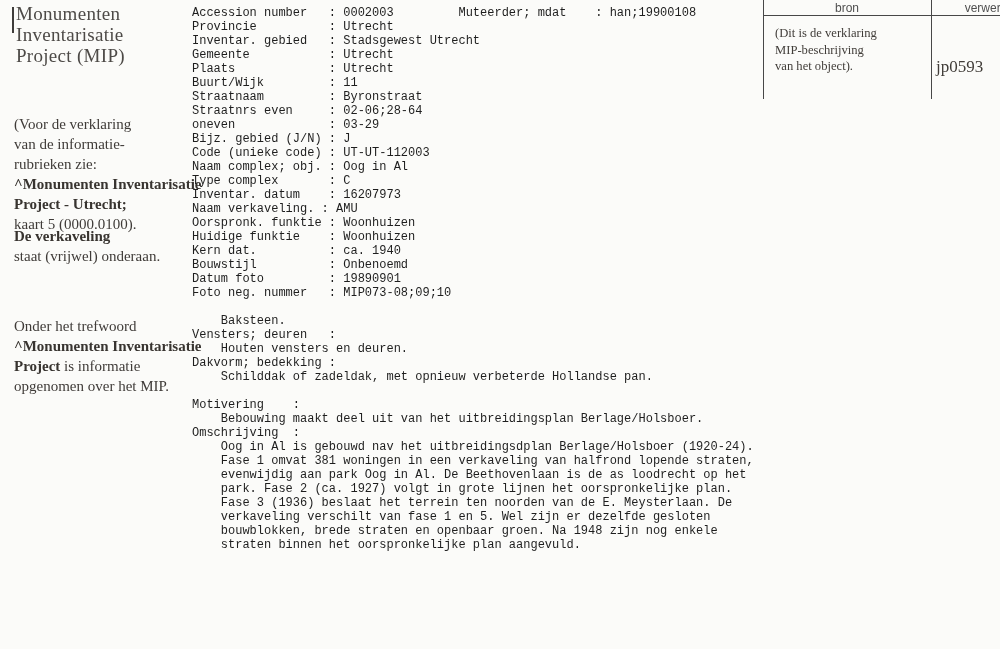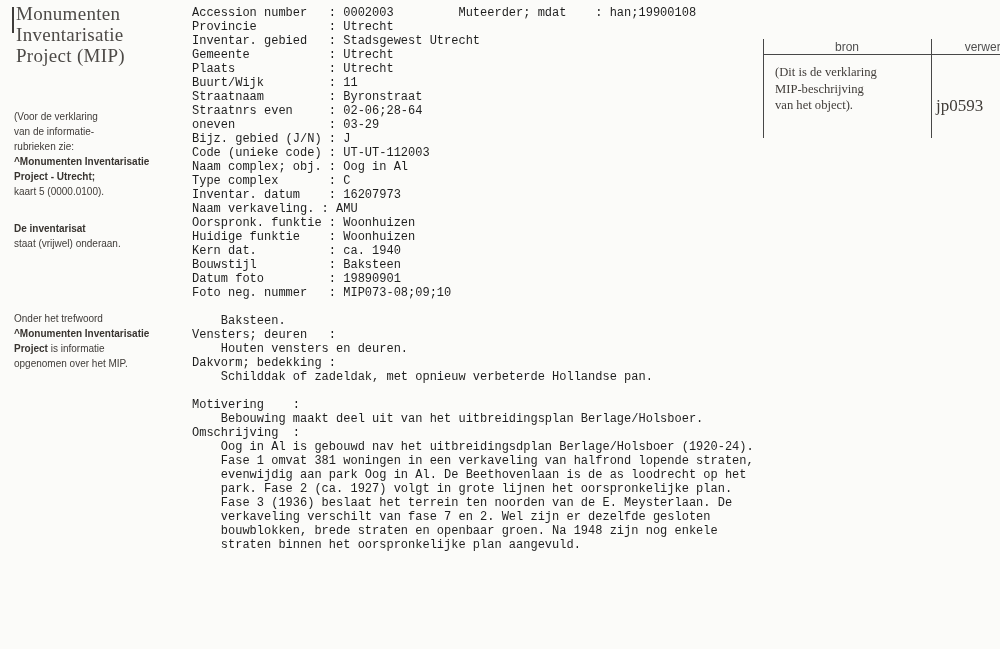--- a/index.html
+++ b/index.html
@@ -22,43 +22,43 @@
     font-size: 19px; line-height: 21px;
     color: #4d4a47; letter-spacing: 0.3px;
     white-space: pre;
   }
   .scan-mark {
     position: absolute; left: 12px; top: 7px;
     width: 2px; height: 26px; background: #3f3d3b;
   }
   .margin-note {
     position: absolute; left: 14px;
-    font-family: Liberation Sans, sans-serif;
-    font-size: 10px; line-height: 15px;
+    font-family: Liberation Serif, serif;
+    font-size: 15px; line-height: 20px;
     color: #3f3b38;
     white-space: pre;
   }
   .margin-note b { color: #383430; }
   #note1 { top: 99px; }
   #note2 { top: 211px; }
   #note3 { top: 301px; }
 
   
   #record-block {
     position: absolute; left: 192px; top: 6px;
     font-family: "Liberation Mono", monospace;
     font-size: 12px; line-height: 14px;
     color: #1e1e1e;
   }
   .record-line { height: 14px; white-space: pre; }
 
   
   #stamp-panel {
     position: absolute; left: 763px; top: 0;
-    width: 237px; height: 100px; margin-top: 39px;
+    width: 237px; height: 100px;
   }
   .vline { position: absolute; top: 0; width: 1px; height: 99px; background: #474747; }
   #stamp-left-border { left: 0; }
   #stamp-divider { left: 168px; }
   #stamp-header-rule {
     position: absolute; left: 0; top: 15px;
     width: 237px; height: 1px; background: #474747;
   }
   .stamp-header {
     position: absolute; top: 1px;
@@ -91,21 +91,21 @@
 Inventarisatie
 Project (MIP)</div>
 
   <p class="margin-note" id="note1"><span>(Voor de verklaring
 van de informatie-
 rubrieken zie:
 </span><b>^Monumenten Inventarisatie
 Project - Utrecht;</b><span>
 kaart 5 (0000.0100).</span></p>
 
-  <p class="margin-note" id="note2"><span></span><b>De inventarisat</b><span>
+  <p class="margin-note" id="note2"><span></span><b>De verkaveling</b><span>
 staat (vrijwel) onderaan.</span></p>
 
   <p class="margin-note" id="note3"><span>Onder het trefwoord
 </span><b>^Monumenten Inventarisatie
 Project</b><span> is informatie
 opgenomen over het MIP.</span></p>
 
   <div id="record-block">
       <div class="record-line">Accession number   : 0002003         Muteerder; mdat    : han;19900108</div>
       <div class="record-line">Provincie          : Utrecht</div>
@@ -118,39 +118,39 @@
       <div class="record-line">oneven             : 03-29</div>
       <div class="record-line">Bijz. gebied (J/N) : J</div>
       <div class="record-line">Code (unieke code) : UT-UT-112003</div>
       <div class="record-line">Naam complex; obj. : Oog in Al</div>
       <div class="record-line">Type complex       : C</div>
       <div class="record-line">Inventar. datum    : 16207973</div>
       <div class="record-line">Naam verkaveling. : AMU</div>
       <div class="record-line">Oorspronk. funktie : Woonhuizen</div>
       <div class="record-line">Huidige funktie    : Woonhuizen</div>
       <div class="record-line">Kern dat.          : ca. 1940</div>
-      <div class="record-line">Bouwstijl          : Baksteen</div>
+      <div class="record-line">Bouwstijl          : Onbenoemd</div>
       <div class="record-line">Datum foto         : 19890901</div>
       <div class="record-line">Foto neg. nummer   : MIP073-08;09;10</div>
       <div class="record-line">&nbsp;</div>
       <div class="record-line">    Baksteen.</div>
       <div class="record-line">Vensters; deuren   :</div>
       <div class="record-line">    Houten vensters en deuren.</div>
       <div class="record-line">Dakvorm; bedekking :</div>
       <div class="record-line">    Schilddak of zadeldak, met opnieuw verbeterde Hollandse pan.</div>
       <div class="record-line">&nbsp;</div>
       <div class="record-line">Motivering    :</div>
       <div class="record-line">    Bebouwing maakt deel uit van het uitbreidingsplan Berlage/Holsboer.</div>
       <div class="record-line">Omschrijving  :</div>
       <div class="record-line">    Oog in Al is gebouwd nav het uitbreidingsdplan Berlage/Holsboer (1920-24).</div>
       <div class="record-line">    Fase 1 omvat 381 woningen in een verkaveling van halfrond lopende straten,</div>
       <div class="record-line">    evenwijdig aan park Oog in Al. De Beethovenlaan is de as loodrecht op het</div>
       <div class="record-line">    park. Fase 2 (ca. 1927) volgt in grote lijnen het oorspronkelijke plan.</div>
       <div class="record-line">    Fase 3 (1936) beslaat het terrein ten noorden van de E. Meysterlaan. De</div>
-      <div class="record-line">    verkaveling verschilt van fase 7 en 2. Wel zijn er dezelfde gesloten</div>
+      <div class="record-line">    verkaveling verschilt van fase 1 en 5. Wel zijn er dezelfde gesloten</div>
       <div class="record-line">    bouwblokken, brede straten en openbaar groen. Na 1948 zijn nog enkele</div>
       <div class="record-line">    straten binnen het oorspronkelijke plan aangevuld.</div>
     </div>
 
   <div id="stamp-panel">
     <div class="vline" id="stamp-left-border"></div>
     <div class="vline" id="stamp-divider"></div>
     <div id="stamp-header-rule"></div>
     <div class="stamp-header" id="stamp-header-bron">bron</div>
     <div class="stamp-header" id="stamp-header-verwerkt">verwerkt</div>

